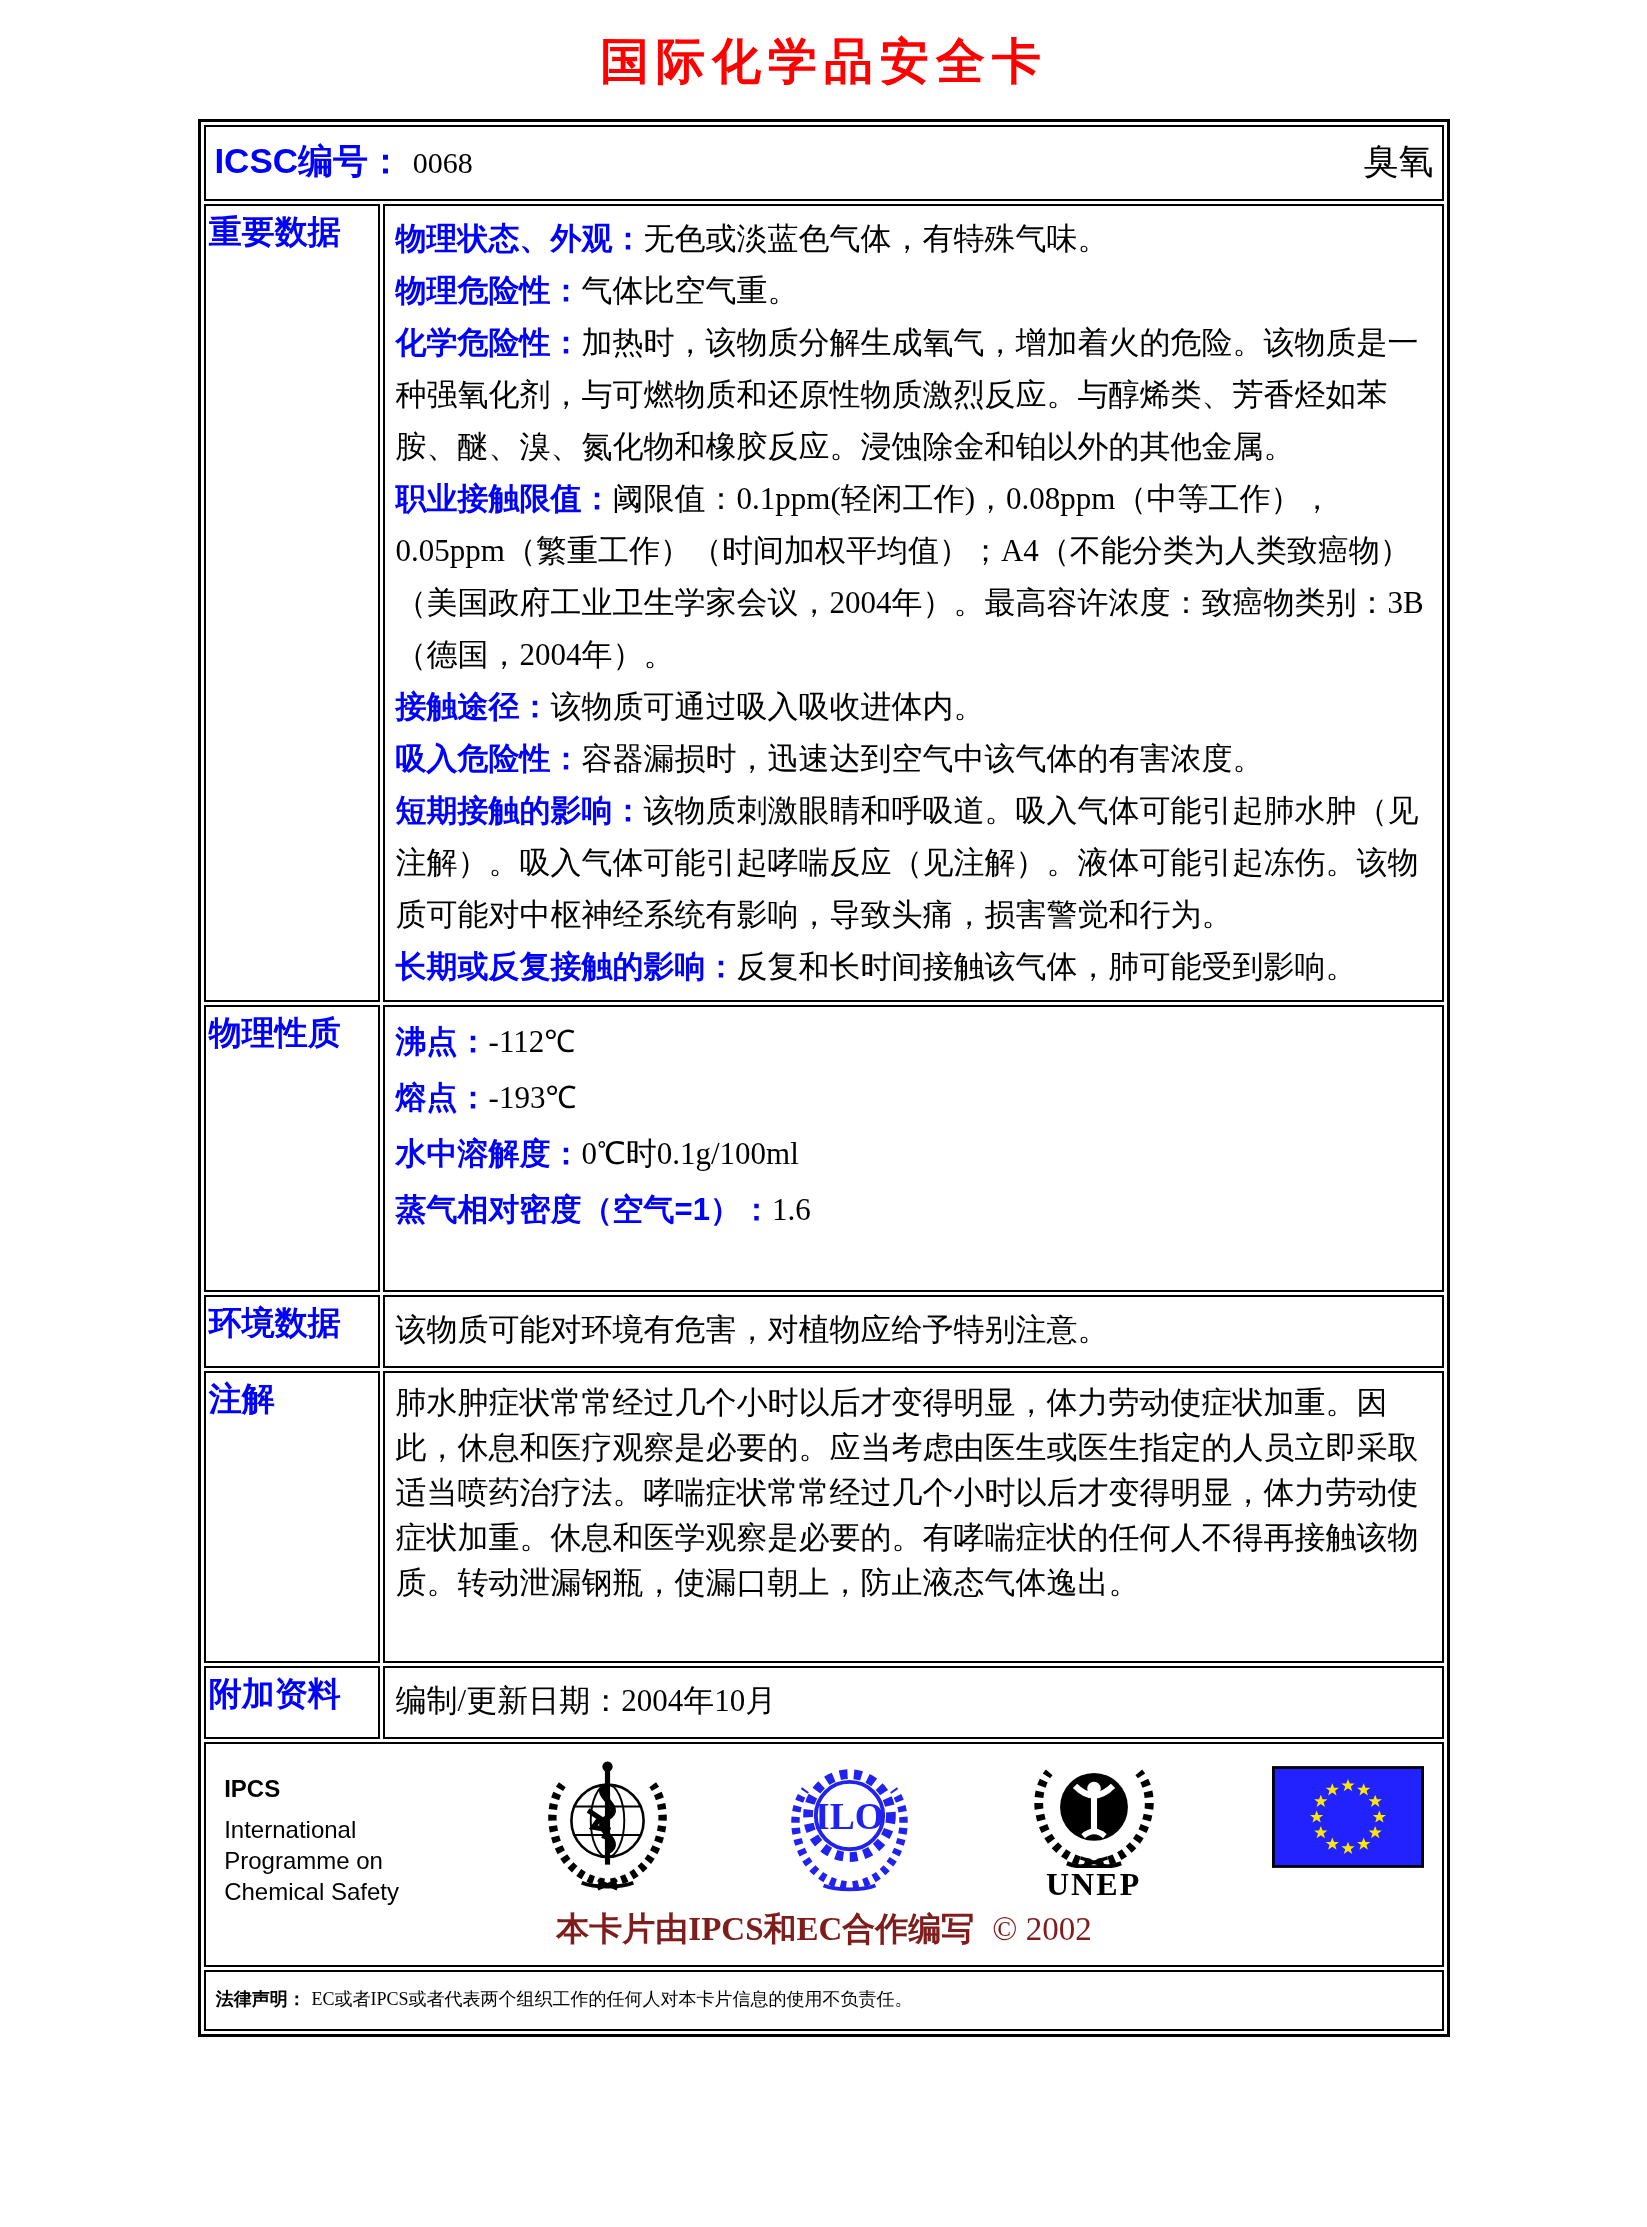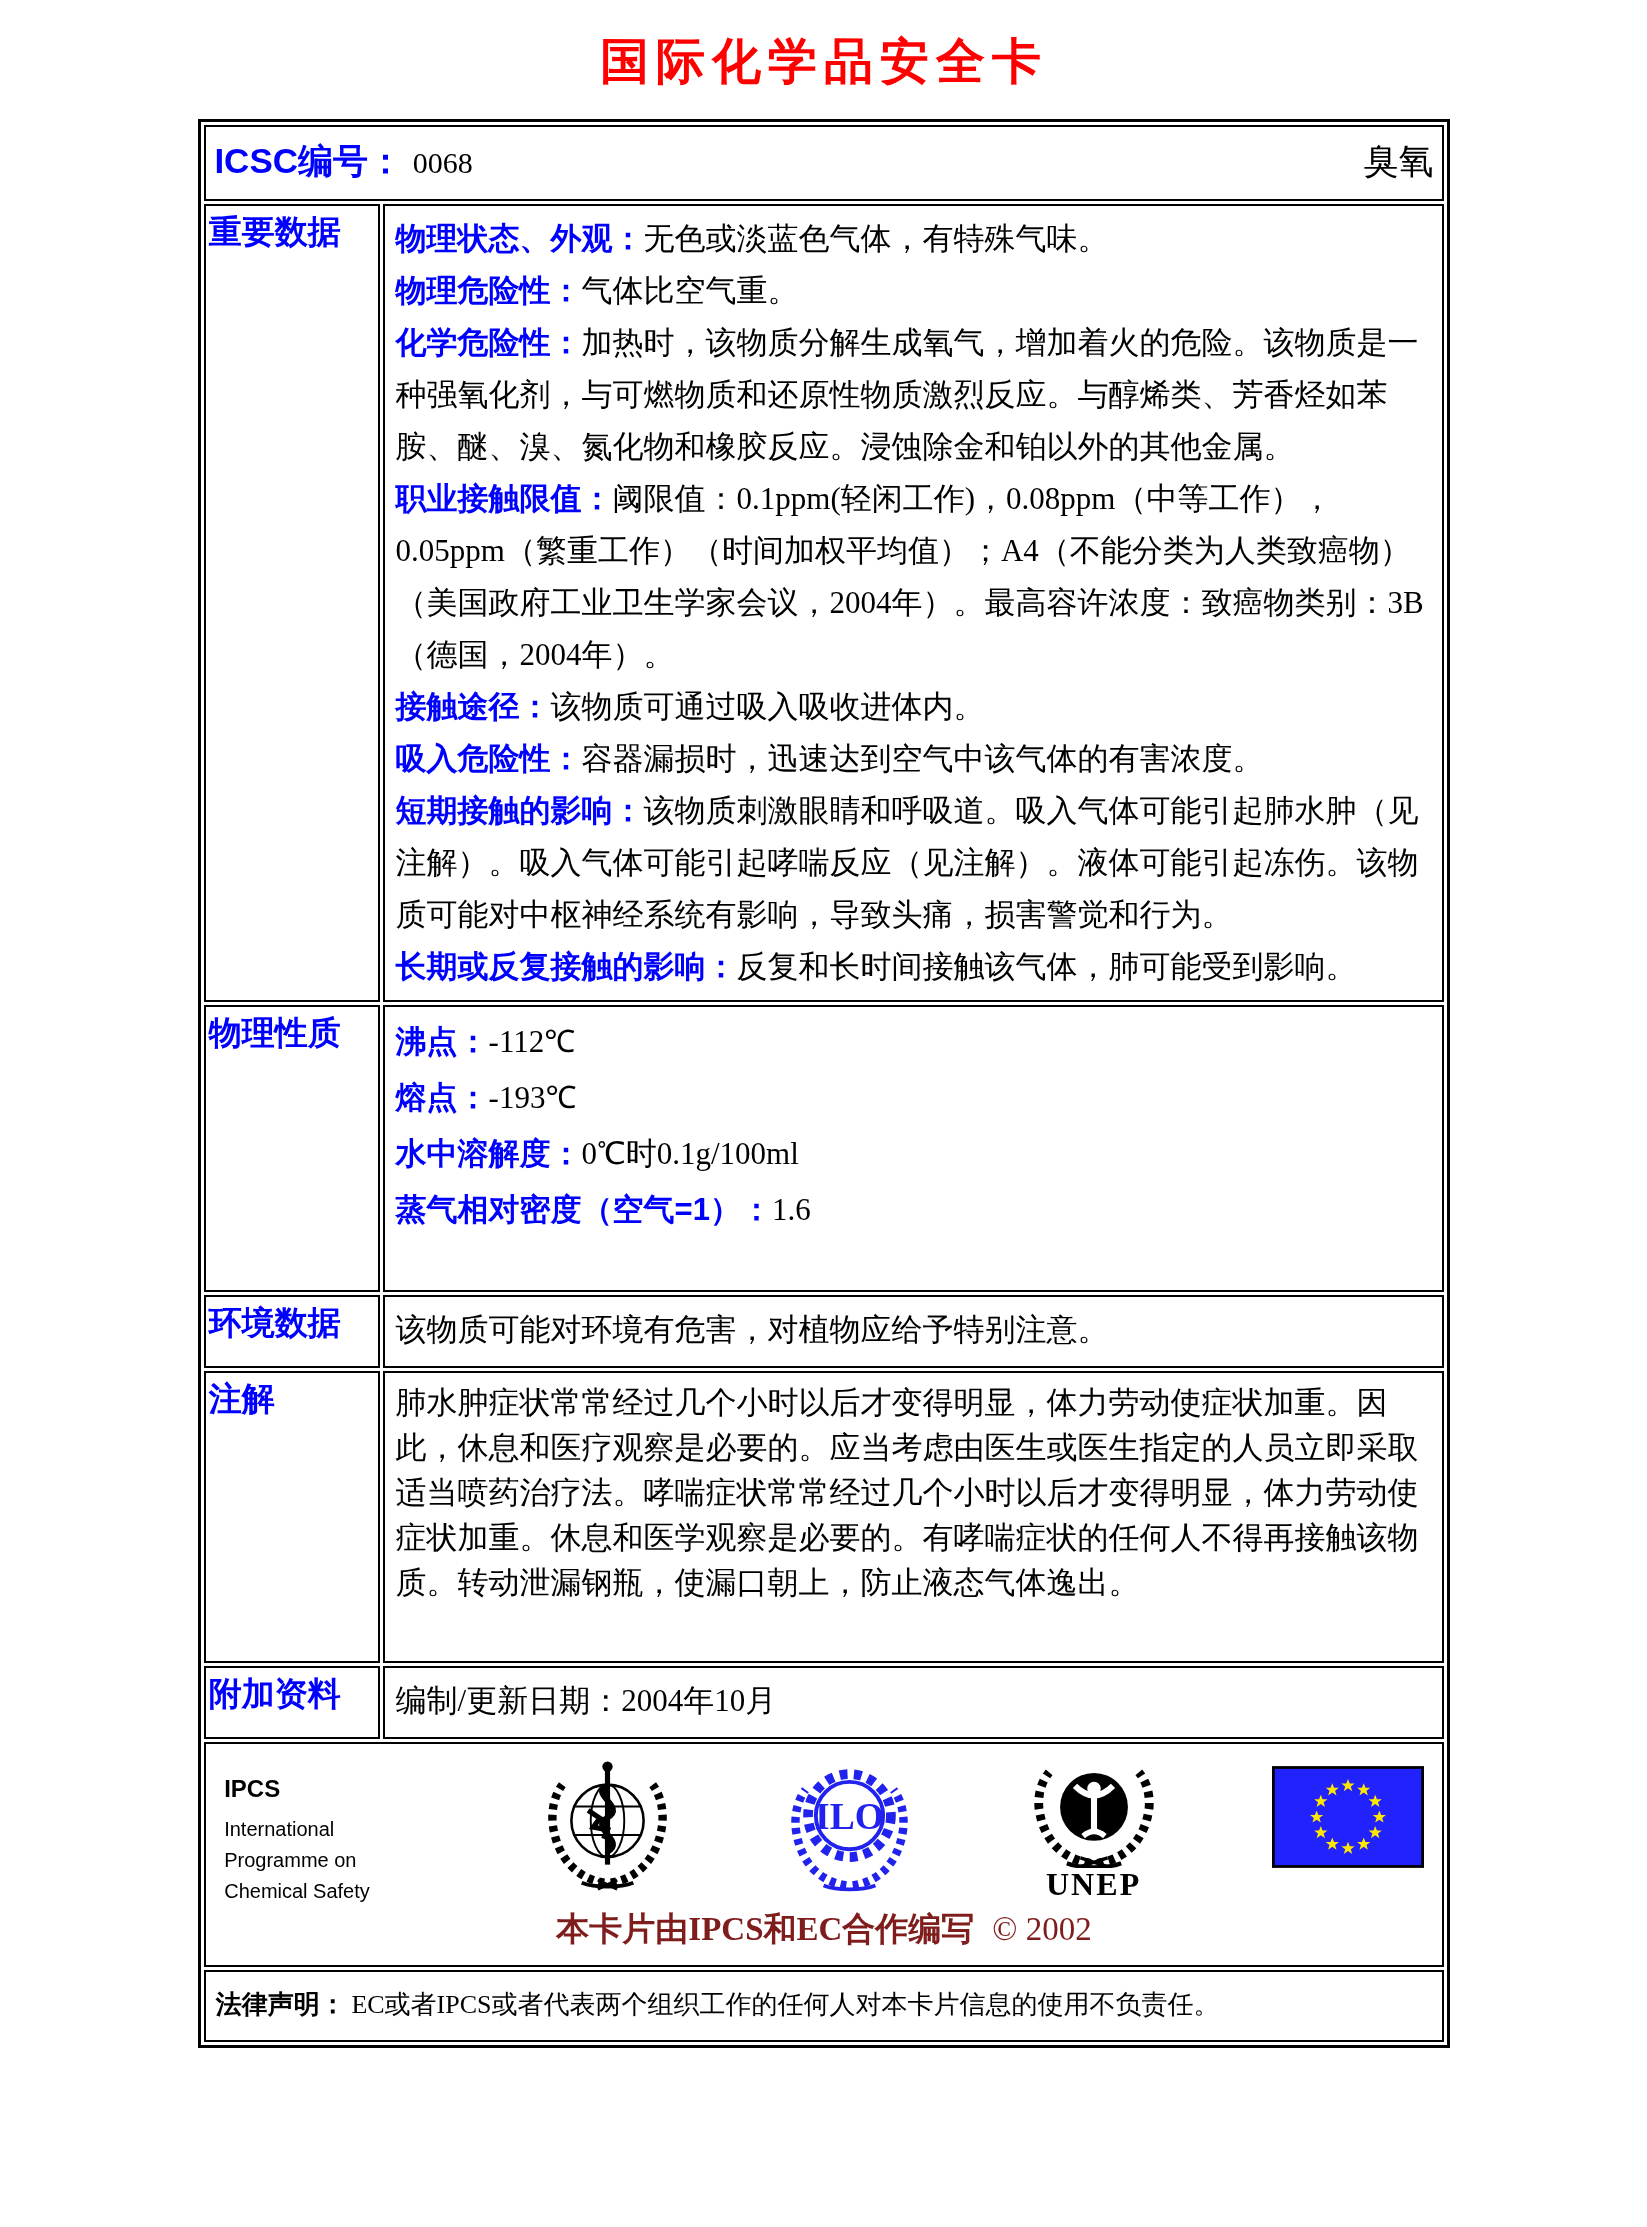--- a/index.html
+++ b/index.html
@@ -80,21 +80,21 @@
   
   td.footer-cell { padding: 12.6px 9.8px 8.4px 9.8px; }
   .footer-flex {
     display: flex;
     justify-content: space-between;
     align-items: flex-start;
     padding: 0 8.4px;
   }
   .ipcs-block { font-family: "Liberation Sans", sans-serif; padding-top: 15.3px; width: 209px; }
   .ipcs-acronym { font-size: 24px; font-weight: bold; line-height: 36px; margin-bottom: 7px; }
-  .ipcs-line { font-size: 20px; line-height: 31px; }
+  .ipcs-line { font-size: 24px; line-height: 31px; }
   .logo-box { flex: 0 0 auto; }
   .unep-word {
     text-align: center;
     font-family: "Liberation Serif", serif;
     font-weight: bold;
     font-size: 32px;
     letter-spacing: 2.1px;
     margin-top: -4.2px;
   }
   .eu-flag-box { padding-top: 9.8px; }
@@ -103,21 +103,21 @@
     color: #7f1d1d;
     font-weight: bold;
     font-size: 33px;
     font-family: "Liberation Serif", serif;
     margin-top: 0;
     margin-bottom: 4.2px;
   }
   .credit-year { margin-left: 18px; font-weight: normal; }
 
   
-  td.legal-cell { padding: 15.3px 9.8px 18px 9.8px; font-size: 26px; }
+  td.legal-cell { padding: 15.3px 9.8px 18px 9.8px; font-size: 18px; }
   .legal-label {
     font-family: "Liberation Sans", sans-serif;
     font-weight: bold;
     margin-right: 5.6px;
   }
 </style>
 </head>
 <body>
 
 <div class="page">

